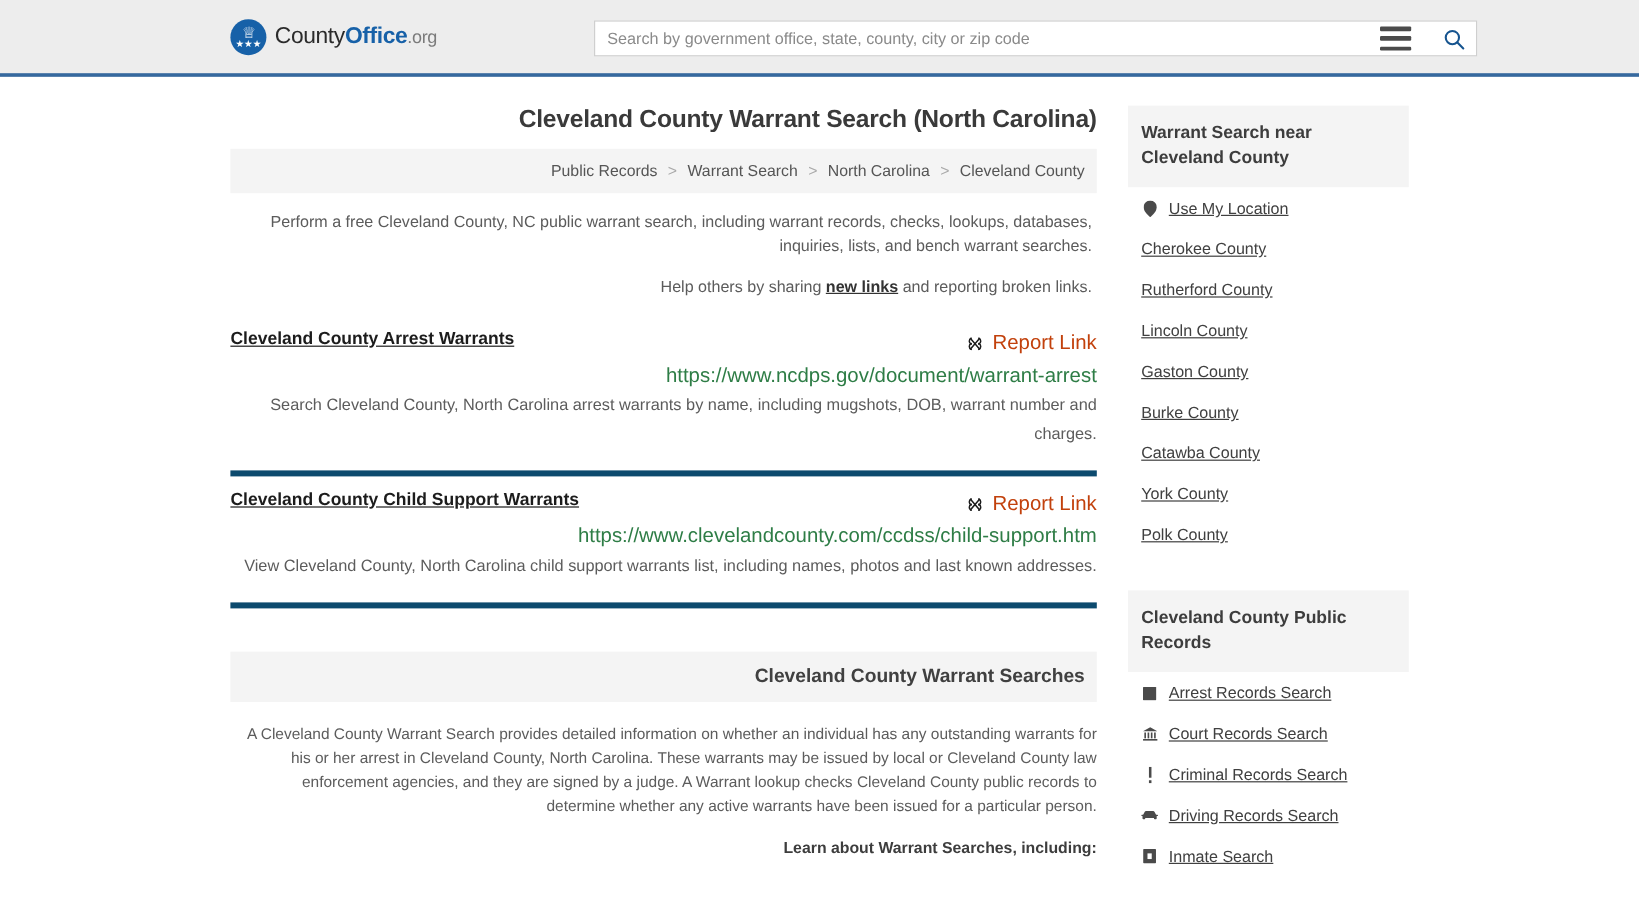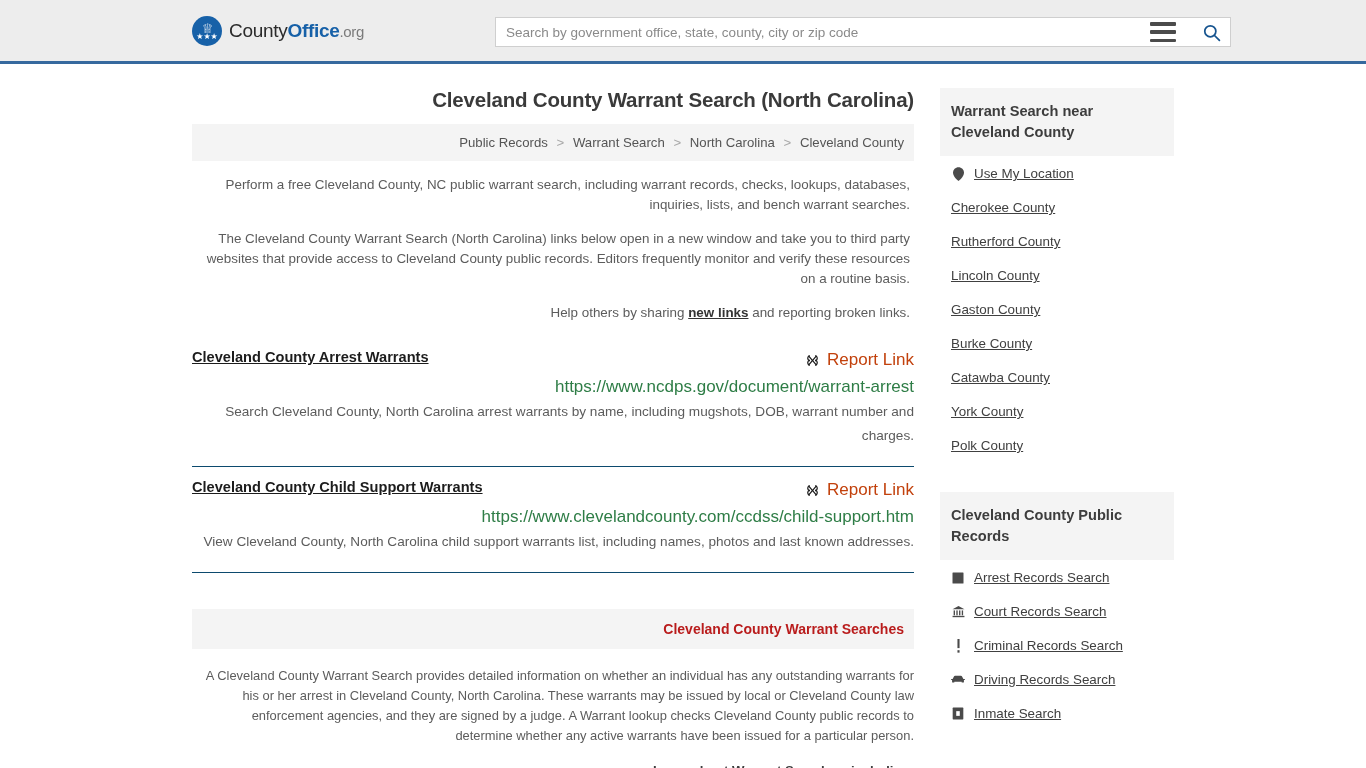--- a/index.html
+++ b/index.html
@@ -153,21 +153,21 @@
   }
   .intro-p a {
     color: #333;
     text-decoration: underline;
     font-weight: bold;
   }
 
   
   .listing {
     padding: 12px 0 18px 0;
-    border-bottom: 1px solid #0c4a6e;
+    border-bottom: 5px solid #0c4a6e;
   }
   .listing-head {
     display: flex;
     align-items: flex-start;
     justify-content: space-between;
   }
   .listing-title {
     font-size: 14.6px;
     font-weight: bold;
     color: #1c1c1c;
@@ -194,23 +194,23 @@
     font-size: 13.6px;
     line-height: 24px;
     color: #5c5c5c;
     margin-top: 3px;
   }
 
   
   .section-head {
     background: #f4f4f4;
     padding: 12px 10px;
-    font-size: 14px;
-    font-weight: bold;
-    color: #b91c1c;
+    font-size: 16px;
+    font-weight: bold;
+    color: #404040;
     margin-top: 36px;
   }
   .section-body {
     font-size: 12.9px;
     line-height: 20px;
     color: #5c5c5c;
     margin-top: 17px;
   }
   .section-sub {
     font-size: 13.2px;
@@ -295,21 +295,20 @@
       <a href="#">Public Records</a>
       <span class="sep">&gt;</span>
       <a href="#">Warrant Search</a>
       <span class="sep">&gt;</span>
       <a href="#">North Carolina</a>
       <span class="sep">&gt;</span>
       <a href="#">Cleveland County</a>
     </nav>
 
     <p class="intro-p">Perform a free Cleveland County, NC public warrant search, including warrant records, checks, lookups, databases, inquiries, lists, and bench warrant searches.</p>
-    <p class="intro-p">The Cleveland County Warrant Search (North Carolina) links below open in a new window and take you to third party websites that provide access to Cleveland County public records. Editors frequently monitor and verify these resources on a routine basis.</p>
     <p class="intro-p"><span>Help others by sharing </span><a href="#">new links</a><span> and reporting broken links.</span></p>
 
     <div class="listing">
       <div class="listing-head">
         <a class="listing-title" href="#">Cleveland County Arrest Warrants</a>
         <div class="report-link">
           <svg width="15" height="15" viewBox="0 0 24 24" fill="none" stroke="#1c1c1c" stroke-width="2" stroke-linecap="round">
             <path d="M7 4.5 C3.5 6.5 3.5 10.5 7 12.5"></path>
             <path d="M17 4.5 C20.5 6.5 20.5 10.5 17 12.5"></path>
             <path d="M7 19.5 C3.5 17.5 3.5 13.5 7 11.5"></path>

